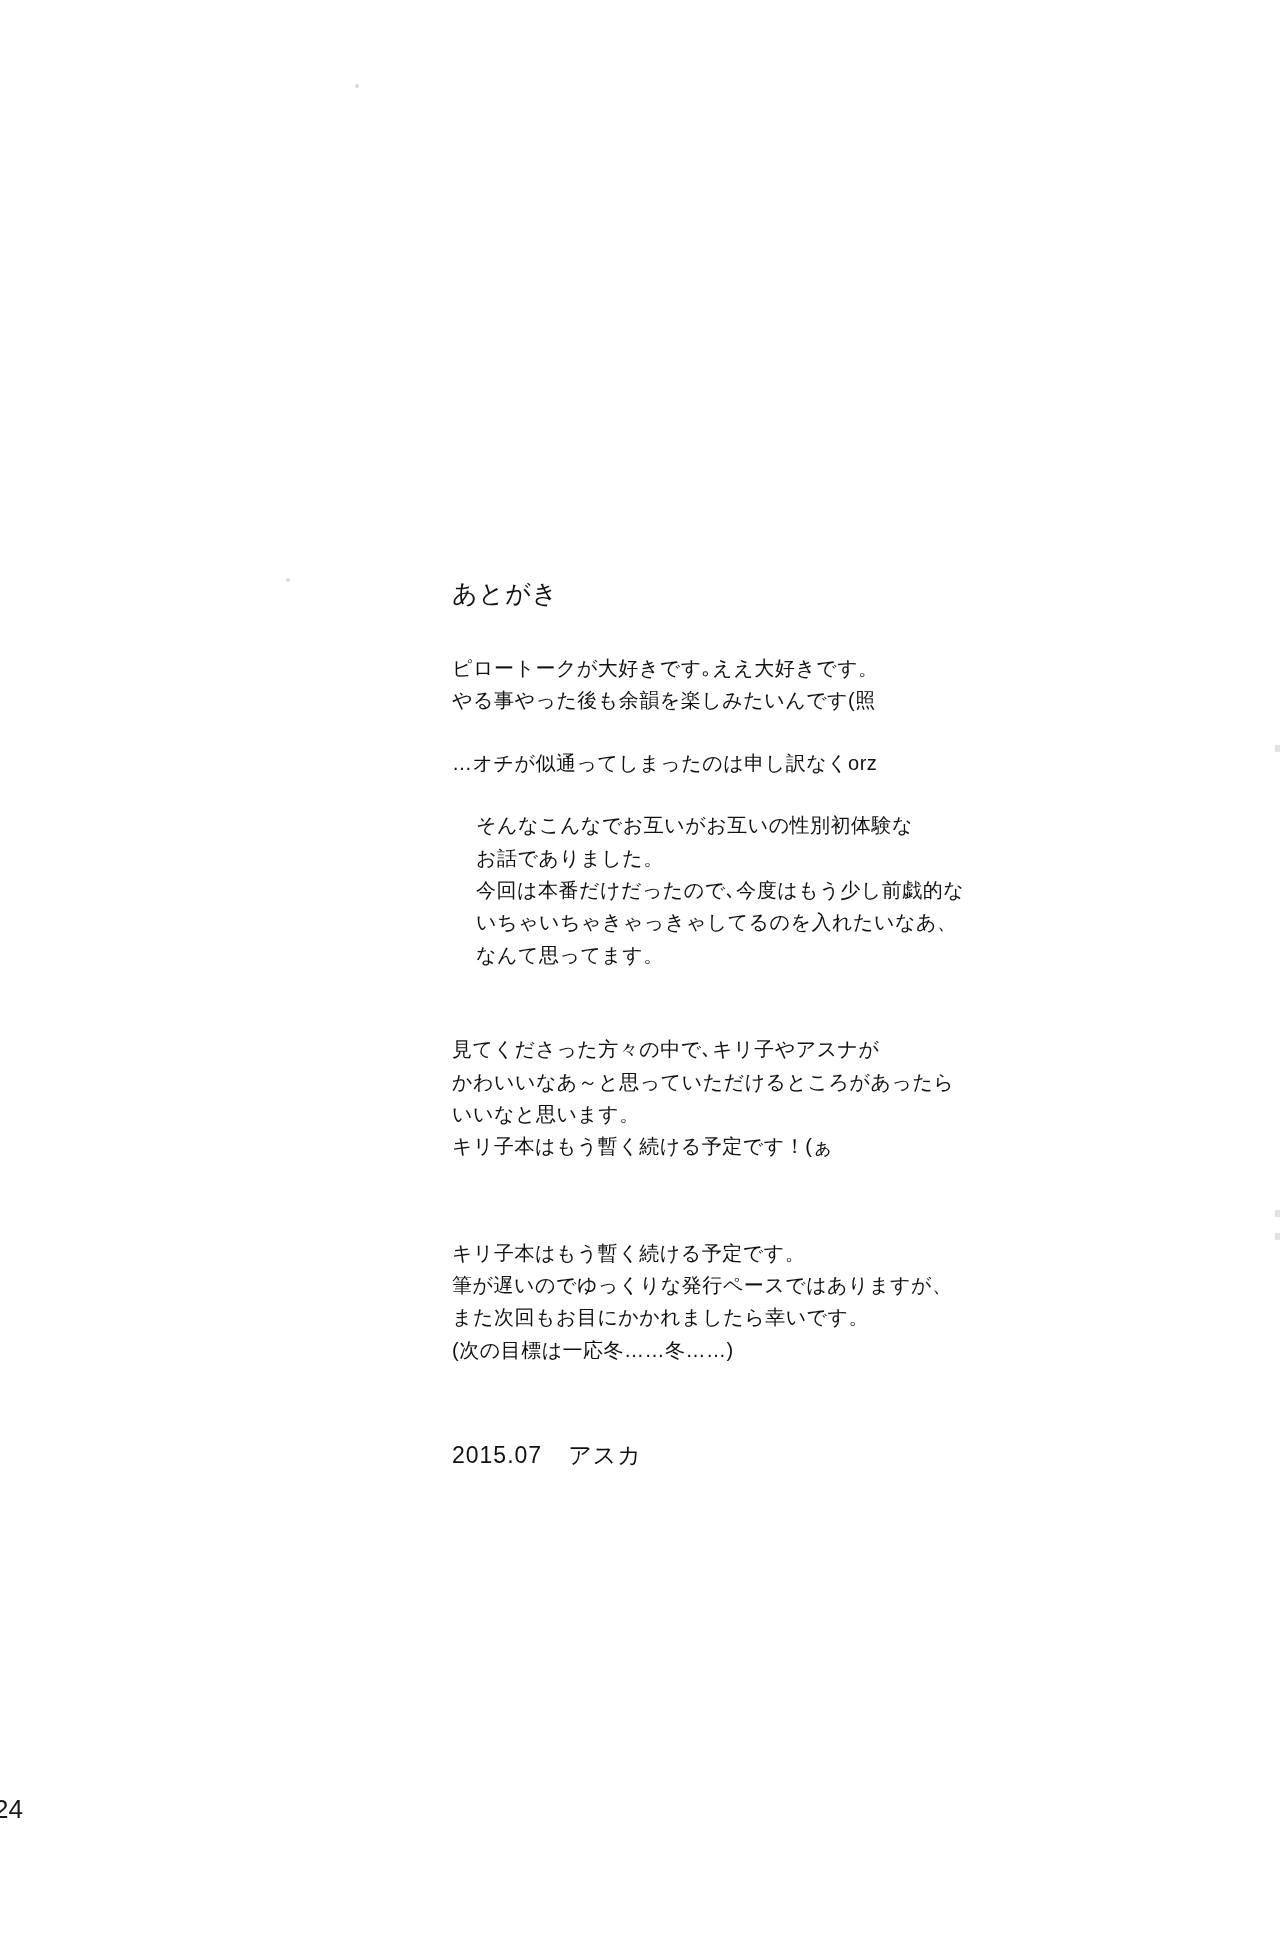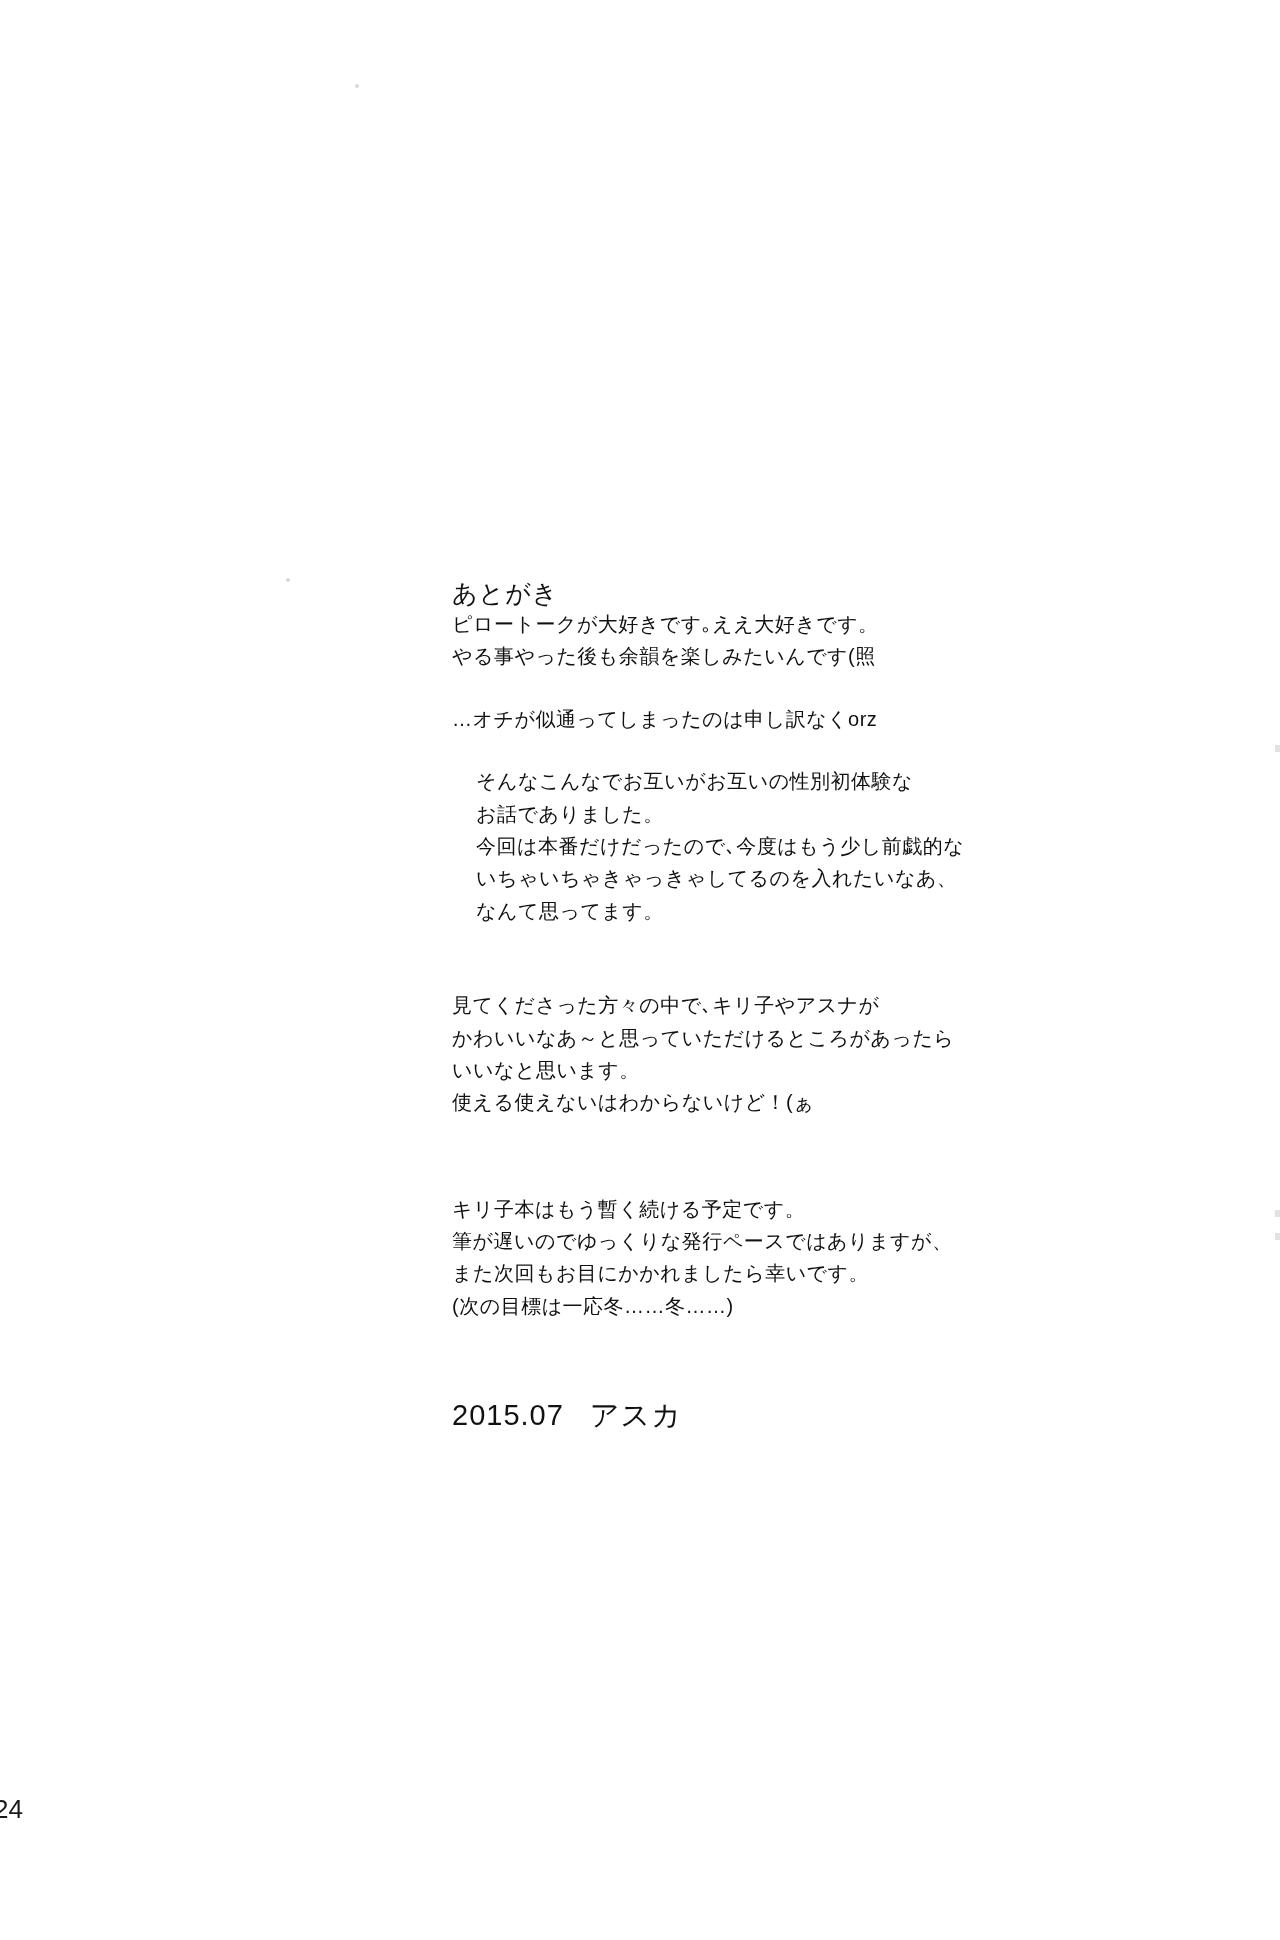--- a/index.html
+++ b/index.html
@@ -49,20 +49,21 @@
     position: absolute;
     left: 452px;
     top: 578px;
     width: 700px;
     color: #111111;
   }
 
   #afterword .heading {
     font-size: 25px;
     line-height: 1.2;
+    margin-bottom: 44px;
     letter-spacing: 1px;
   }
 
   #afterword .para {
     font-size: 20px;
     line-height: 1.62;
     letter-spacing: 0.5px;
     margin-bottom: 30px;
     white-space: pre-line;
   }
@@ -70,21 +71,21 @@
   #afterword .para.gap-large {
     margin-bottom: 62px;
     margin-left: 24px;
   }
 
   #afterword .para.gap-xl {
     margin-bottom: 74px;
   }
 
   #afterword .signature {
-    font-size: 29px;
+    font-size: 23px;
     letter-spacing: 1px;
     margin-top: 18px;
   }
 
   #afterword .signature .date {
     margin-right: 26px;
   }
 
   
   .edge-mark {
@@ -114,21 +115,21 @@
 やる事やった後も余韻を楽しみたいんです(照</div>
     <div class="para">…オチが似通ってしまったのは申し訳なくorz</div>
     <div class="para gap-large">そんなこんなでお互いがお互いの性別初体験な
 お話でありました。
 今回は本番だけだったので､今度はもう少し前戯的な
 いちゃいちゃきゃっきゃしてるのを入れたいなあ、
 なんて思ってます。</div>
     <div class="para gap-xl">見てくださった方々の中で､キリ子やアスナが
 かわいいなあ～と思っていただけるところがあったら
 いいなと思います。
-使える使えないはわからないけど！(ぁ</div>
+キリ子本はもう暫く続ける予定です！(ぁ</div>
     <div class="para gap-xl">キリ子本はもう暫く続ける予定です。
 筆が遅いのでゆっくりな発行ペースではありますが、
 また次回もお目にかかれましたら幸いです。
 (次の目標は一応冬……冬……)</div>
 
     <div class="signature">
       <span class="date">2015.07</span><span class="author">アスカ</span>
     </div>
   </div>
 

